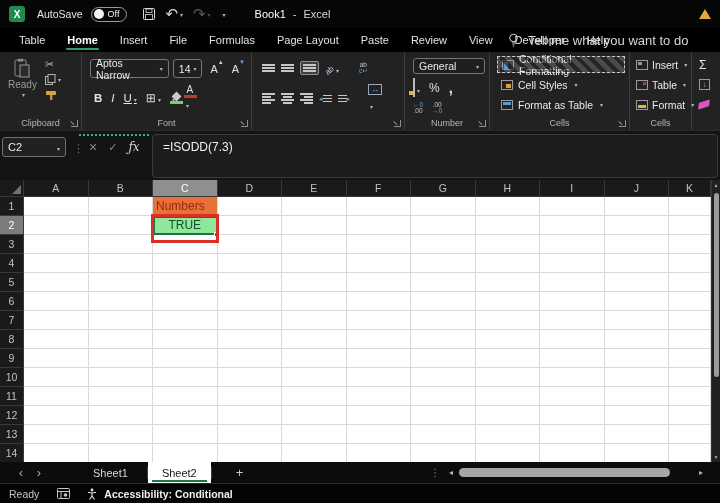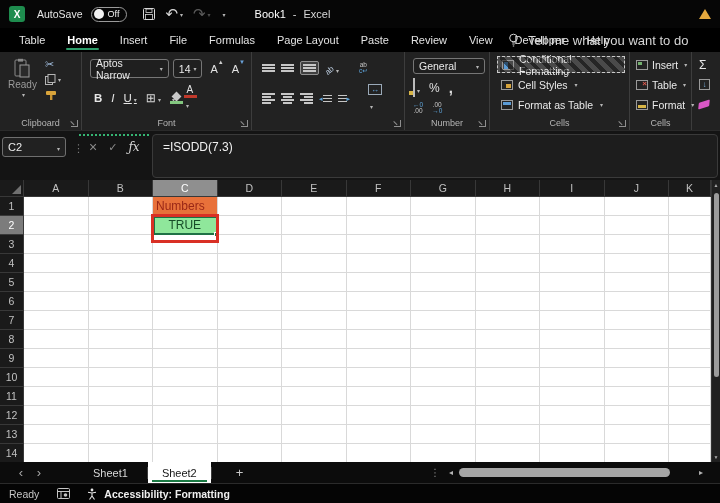--- a/index.html
+++ b/index.html
@@ -695,16 +695,16 @@
           <path d="M0.5 3.5 h12 M4 3.5 v7" stroke="#c5c5c5" fill="none"></path>
           <circle cx="8.5" cy="7" r="1.8" fill="#c5c5c5"></circle>
         </svg>
     </span>
     <span class="sb-icon" style="margin-left:16px">
       <svg width="12" height="12" viewBox="0 0 12 12">
           <circle cx="6" cy="2" r="1.4" fill="#e8e8e8"></circle>
           <path d="M2 4.2 L6 5 L10 4.2 M6 5 V8 M6 8 L3.5 11.5 M6 8 L8.5 11.5" stroke="#e8e8e8" fill="none" stroke-width="1.1"></path>
         </svg>
     </span>
-    <span class="sb-acc-label">Accessibility: Formatting</span>
+    <span class="sb-acc-label">Accessibility: Conditional</span>
   </div>
 
 </div>
 
 </body></html>

